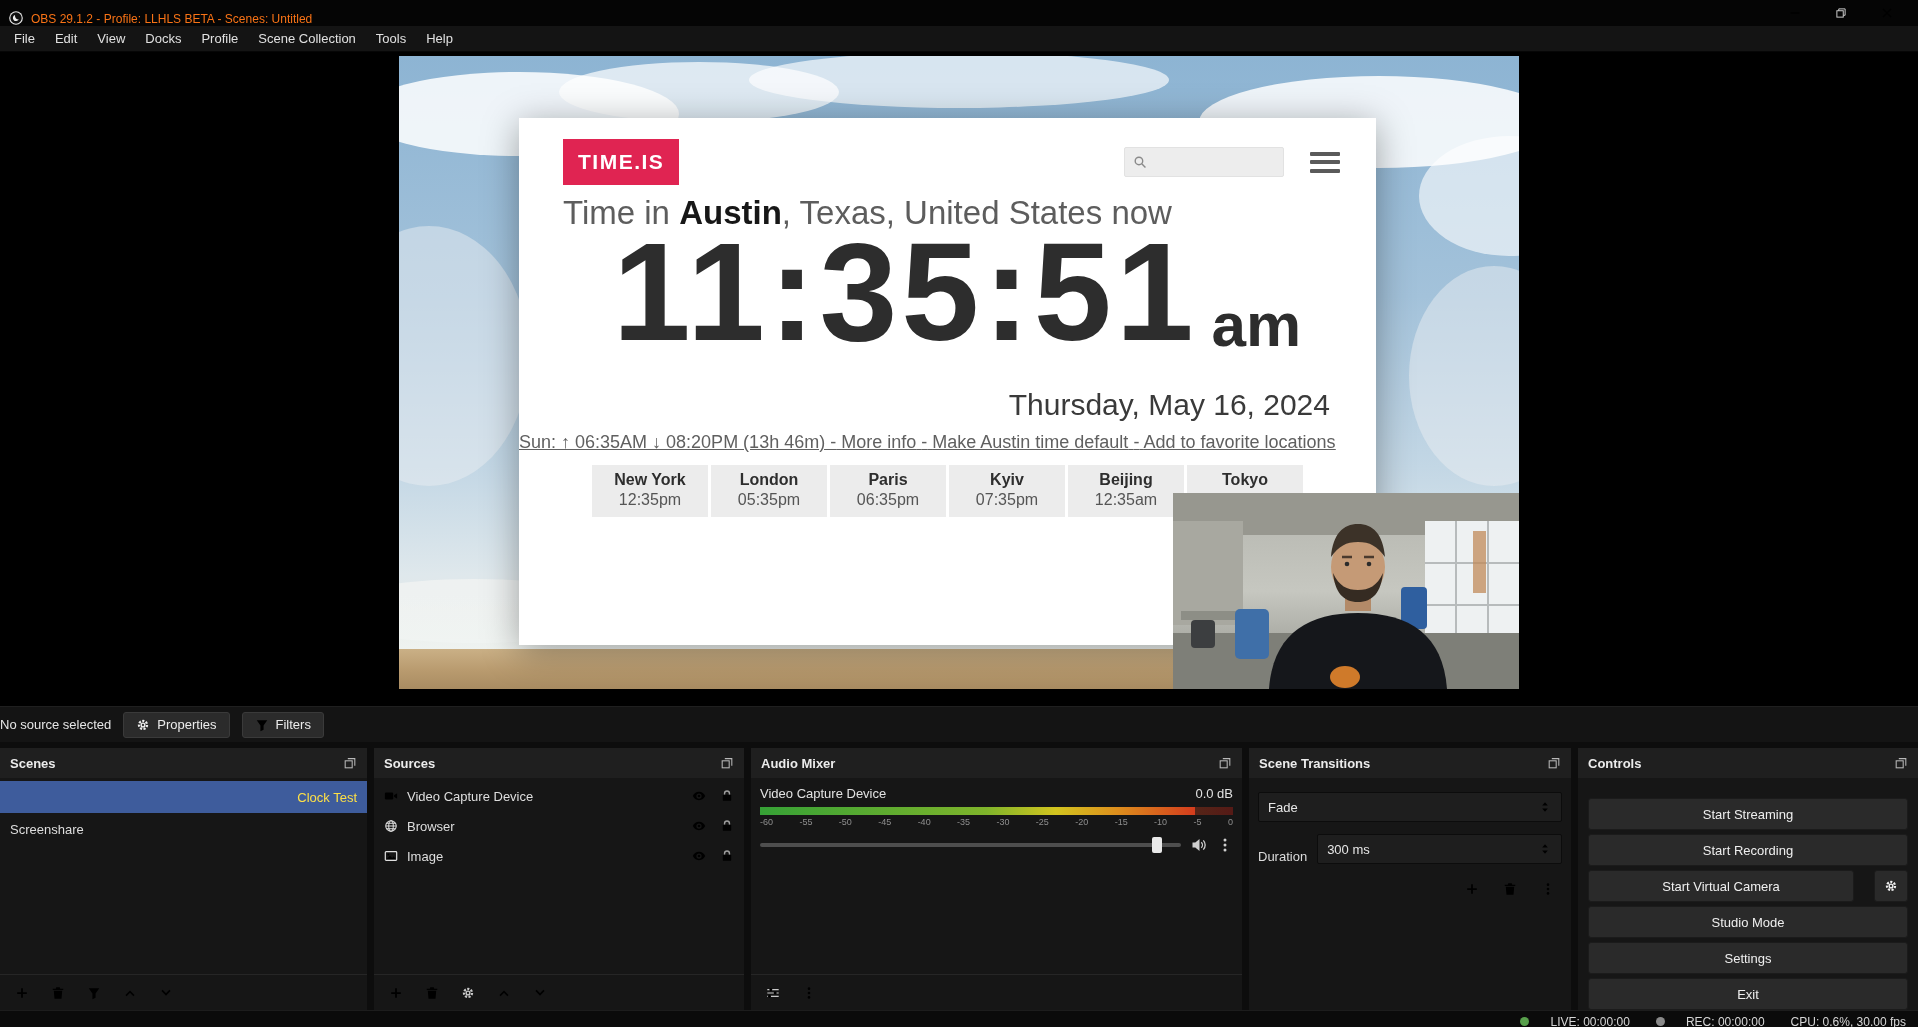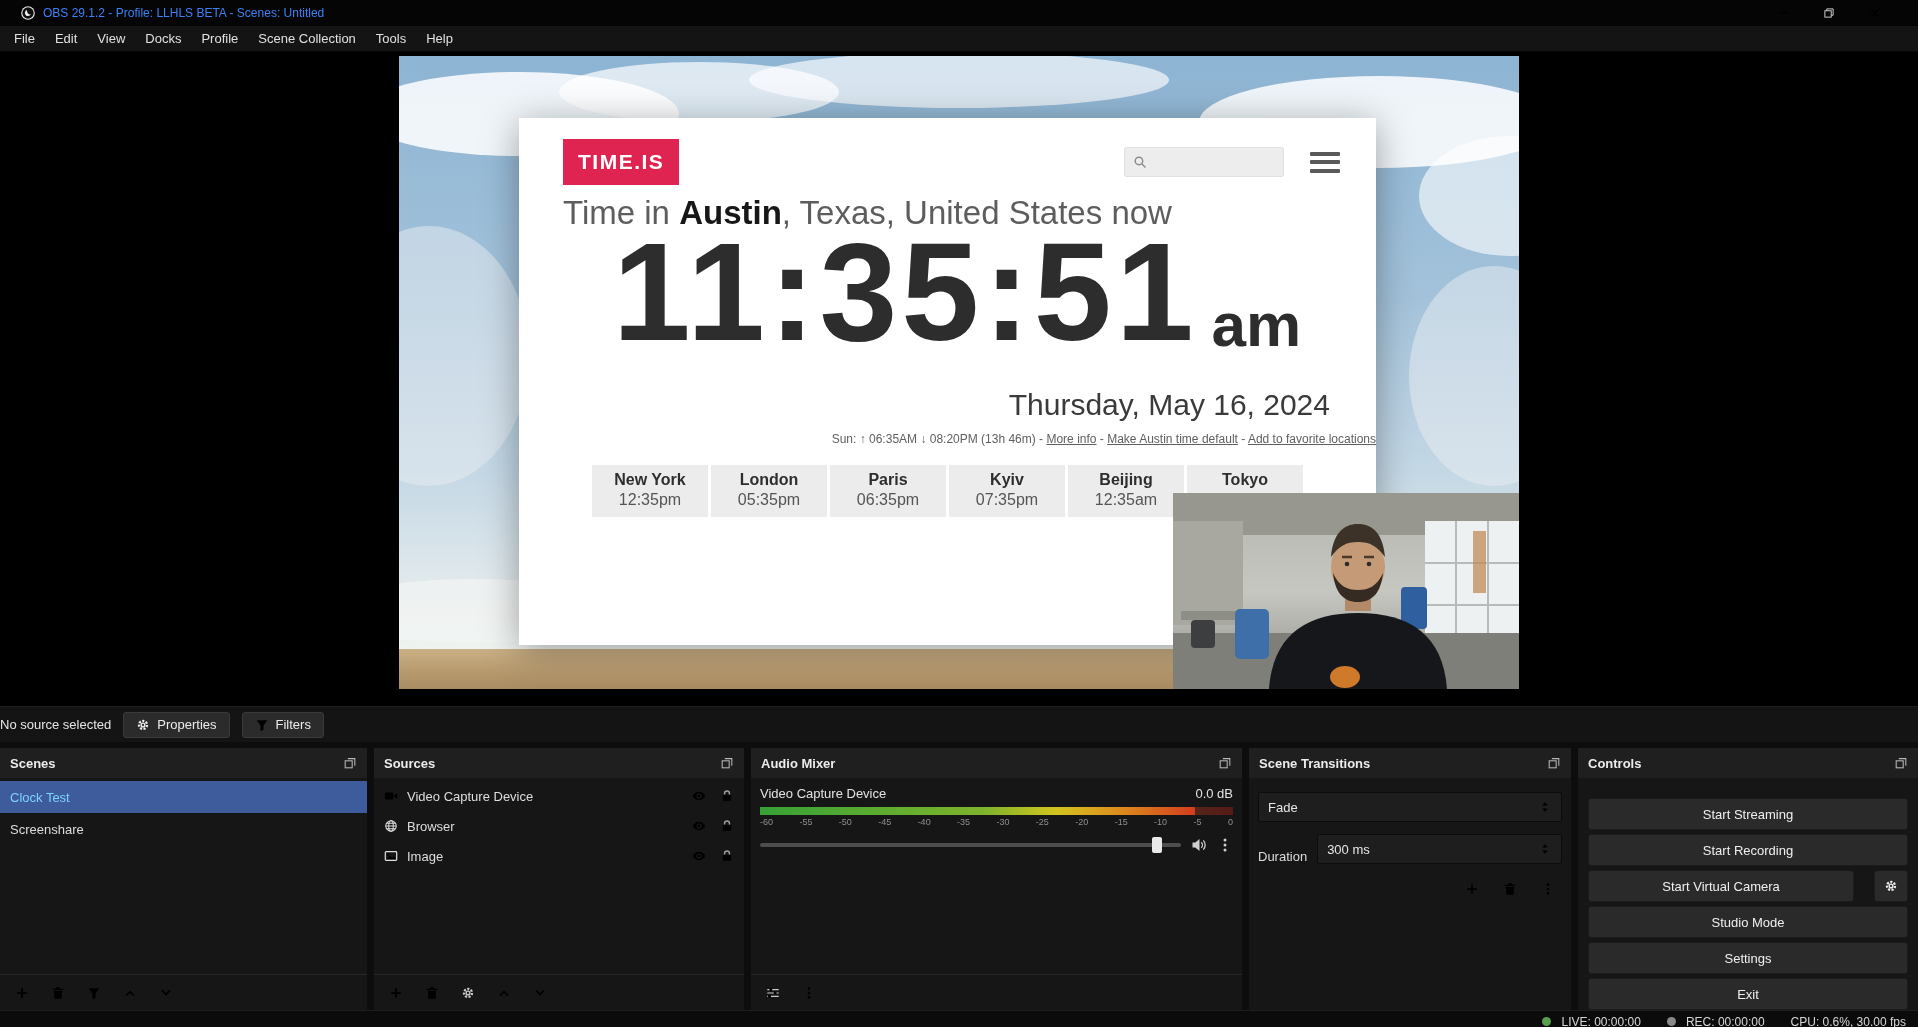--- a/index.html
+++ b/index.html
@@ -4,21 +4,21 @@
 <style>
   * { box-sizing: border-box; margin: 0; padding: 0; }
   html,body { width:1918px; height:1027px; overflow:hidden; }
   body {
     font-family: "Liberation Sans", sans-serif;
     background:#0d0d0d; color:#e6e6e6; font-size:13px; cursor:default;
   }
   .app { display:flex; flex-direction:column; width:100%; height:100%; }
 
   
-  .titlebar { height:26px; background:#050505; display:flex; align-items:center; padding:0 20px; gap:7px; font-size:12px; color:#3b82f6; flex:0 0 auto;}
+  .titlebar { height:26px; background:#050505; display:flex; align-items:flex-end; padding:0 8px; gap:7px; font-size:12px; color:#f97316; flex:0 0 auto;}
   .win-controls { margin-left:auto; display:flex; height:100%; }
   .win-btn { width:46px; height:100%; background:transparent; border:none; color:#cfcfcf; display:flex; align-items:center; justify-content:center; }
 
   
   .menubar { height:26px; background:#141414; display:flex; align-items:center; padding:0 4px; flex:0 0 auto; border-bottom:1px solid #060606;}
   .menu-item { padding:4px 10px; color:#e0e0e0; border-radius:2px; }
 
   
   .preview { flex:0 0 654px; position:relative; background:#000; overflow:hidden; }
   .canvas { position:absolute; left:50%; top:4px; margin-left:-560px; width:1120px; height:633px; overflow:hidden;
@@ -37,21 +37,21 @@
   .ti-search { margin-left:auto; width:160px; height:30px; background:#ededed; border:1px solid #e2e2e2; border-radius:2px;
                display:flex; align-items:center; padding:0 8px; color:#777; }
   .ti-burger { width:30px; height:21px; margin-left:26px; display:flex; flex-direction:column; justify-content:space-between; }
   .ti-burger span { display:block; height:4px; background:#5a5a5a; border-radius:1px; }
   .ti-heading { position:absolute; top:76px; left:44px; font-size:33px; color:#5d5d5d; }
   .ti-heading b { color:#171717; }
   .ti-clock { position:absolute; top:104px; left:0; right:0; display:flex; justify-content:center; align-items:flex-end; color:#2d2d2d;padding-left:19px; }
   .ti-clock .digits { font-size:140px; font-weight:bold; line-height:1; letter-spacing:4px; }
   .ti-clock .ampm { font-size:62px; font-weight:bold; line-height:1; margin:0 0 6px 14px; }
   .ti-date { position:absolute; top:270px; right:46px; font-size:30px; color:#3a3a3a; }
-  .ti-sun { position:absolute; top:314px; left:0; right:0; text-align:right; font-size:12px; color:#606060; }
+  .ti-sun { position:absolute; top:314px; left:0; right:0; text-align:left; font-size:18px; color:#606060;text-decoration:underline; }
   .ti-sun a { color:#606060; text-decoration:underline; }
   .ti-cities { position:absolute; top:347px; left:0; right:0; display:flex; justify-content:center; gap:3px; }
   .city-box { width:116px; background:#ececec; text-align:center; padding:6px 15px 7px; }
   .city-name { font-weight:bold; font-size:16px; color:#2e2e2e; line-height:1.15; }
   .city-time { font-size:16px; color:#555; line-height:1.15; margin-top:2px; }
 
   .webcam { position:absolute; right:0; bottom:0; width:346px; height:196px; display:block; }
 
   
   .source-row { flex:0 0 36px; background:#141414; display:flex; align-items:center; gap:12px; padding:0 0; border-top:1px solid #1f1f1f;}
@@ -62,21 +62,21 @@
   .docks { flex:0 0 262px; display:flex; gap:7px; padding-top:6px; }
   .dock { background:#161616; display:flex; flex-direction:column; min-width:0; }
   .dock-title { flex:0 0 30px; background:#1f1f1f; display:flex; align-items:center; padding:0 10px; font-weight:bold; color:#ececec; }
   .popout { margin-left:auto; color:#b9b9b9; display:flex; }
   .dock-body { flex:1; display:flex; flex-direction:column; min-height:0; }
   .dock-toolbar { flex:0 0 36px; border-top:1px solid #262626; display:flex; align-items:center; gap:8px; padding:0 8px; }
   .tool-btn { width:28px; height:26px; background:transparent; border:none; color:#c9c9c9; display:flex; align-items:center; justify-content:center; border-radius:3px; }
 
   .list { flex:1; padding-top:3px; overflow:hidden; }
   .list-item { height:32px; display:flex; align-items:center; gap:9px; padding:0 10px; color:#dedede; }
-  .list-item.selected { background:var(--accent-blue,#3e5c9c); color:#7dd3fc; }
+  .list-item.selected { background:var(--accent-blue,#3e5c9c); color:#fde047;justify-content:flex-end; }
   .src-right { margin-left:auto; display:flex; gap:14px; color:#b4b4b4; }
 
   
   .mixer-body { padding:8px 9px 0; flex:1; }
   .mix-row1 { display:flex; justify-content:space-between; color:#e2e2e2; }
   .meter { position:relative; height:8px; margin-top:6px;
            background:linear-gradient(90deg,#1d491d 0%,#4c4c12 70%,#57301a 84%,#551a16 100%); }
   .meter-fill { position:absolute; left:0; top:0; bottom:0; width:92%;
            background:linear-gradient(90deg,#36a136 0%,#7fb42b 52%,#d2c41f 68%,#dd8f1d 82%,#d43c1d 100%); }
   .scale { display:flex; justify-content:space-between; font-size:9px; color:#8f8f8f; margin-top:2px; }
@@ -98,21 +98,21 @@
   
   .controls-body { padding:20px 10px 0; display:flex; flex-direction:column; gap:4px; }
   .ctrl-btn { height:32px; background:#2a2a2a; border:1px solid #1b1b1b; border-radius:3px; color:#efefef; font-size:13px; font-family:inherit; }
   .vcam-row { display:flex; gap:20px; }
   .vcam-row .ctrl-btn { flex:1; }
   .vcam-gear { flex:0 0 34px !important; display:flex; align-items:center; justify-content:center; }
 
   
   .statusbar { flex:0 0 22px; background:#0b0b0b; border-top:1px solid #1d1d1d; display:flex; align-items:center;
                justify-content:flex-end; gap:10px; padding:0 12px; font-size:12px; color:#d6d6d6; }
-  .stat { display:flex; align-items:center; gap:10px; margin-left:16px; }
+  .stat { display:flex; align-items:center; gap:21px; margin-left:16px; }
   .dot { width:9px; height:9px; border-radius:50%; display:inline-block; }
   .dot.live { background:#58a04c; }
   .dot.rec { background:#8a8a8a; }
 
   .ic { width:16px; height:16px; fill:currentColor; display:block; }
   .ic14 { width:14px; height:14px; }
   .ic12 { width:12px; height:12px; }
 </style>
 </head>
 <body>

